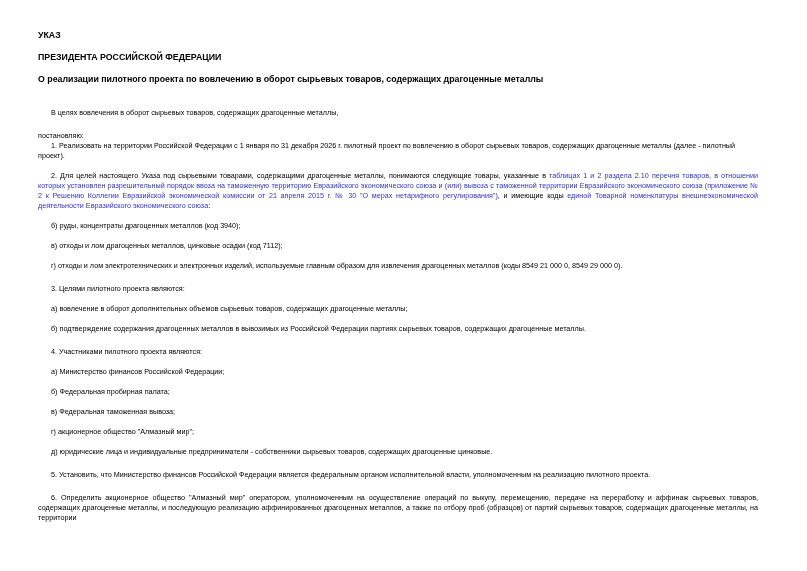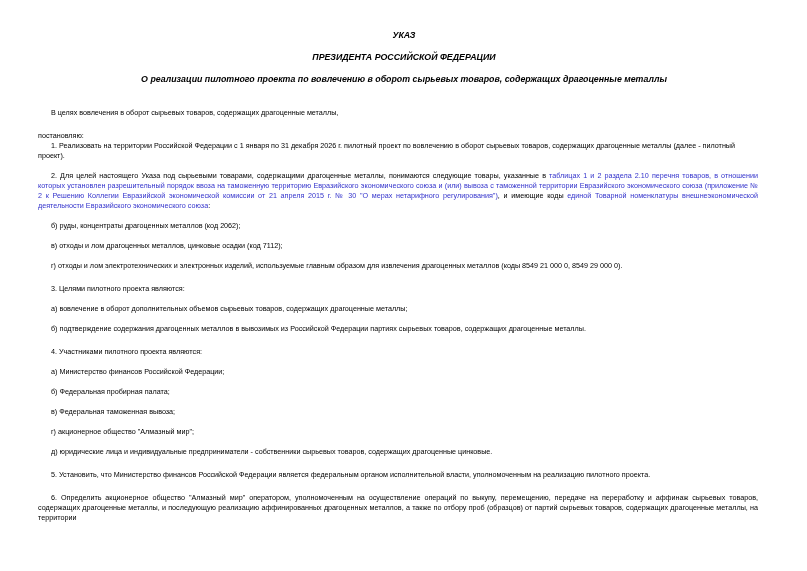--- a/index.html
+++ b/index.html
@@ -6,24 +6,23 @@
   * { box-sizing: border-box; }
   html, body { margin: 0; padding: 0; }
   body {
     width: 807px; height: 571px; overflow: hidden;
     background: var(--page-bg);
     font-family: "Liberation Sans", "DejaVu Sans", sans-serif;
     color: var(--text-color);
   }
   .page { padding: 30px 37px 0 38px; }
   .heading {
-    text-align: center; font-weight: bold;
+    text-align: left; font-weight: bold;
     font-size: 8.8px; line-height: 10px;
     margin-top: 12px;
-    font-style: italic;
   }
   .heading.first { margin-top: 0; }
   .heading.title { margin-bottom: 24px; }
   #body-text p {
     margin: 10px 12px 0 0;
     font-size: 7.2px; line-height: 10px;
     text-indent: 13px;
     text-align: left;
   }
   #body-text p.no-indent { text-indent: 0; }
@@ -38,21 +37,21 @@
 <div class="page">
   <div class="heading first">УКАЗ</div>
   <div class="heading">ПРЕЗИДЕНТА РОССИЙСКОЙ ФЕДЕРАЦИИ</div>
   <div class="heading title">О реализации пилотного проекта по вовлечению в оборот сырьевых товаров, содержащих драгоценные металлы</div>
 
   <div id="body-text">
       <p><span>В целях вовлечения в оборот сырьевых товаров, содержащих драгоценные металлы,</span></p>
       <p class="no-indent gap-lg"><span>постановляю:</span></p>
       <p class="gap-none"><span>1. Реализовать на территории Российской Федерации с 1 января по 31 декабря 2026 г. пилотный проект по вовлечению в оборот сырьевых товаров, содержащих драгоценные металлы (далее - пилотный проект).</span></p>
       <p class="justify"><span>2. Для целей настоящего Указа под сырьевыми товарами, содержащими драгоценные металлы, понимаются следующие товары, указанные в </span><span class="ref-link">таблицах 1 и 2 раздела 2.10 перечня товаров, в отношении которых установлен разрешительный порядок ввоза на таможенную территорию Евразийского экономического союза и (или) вывоза с таможенной территории Евразийского экономического союза (приложение № 2 к Решению Коллегии Евразийской экономической комиссии от 21 апреля 2015 г. № 30 "О мерах нетарифного регулирования")</span><span>, и имеющие коды </span><span class="ref-link">единой Товарной номенклатуры внешнеэкономической деятельности Евразийского экономического союза</span><span>:</span></p>
-      <p><span>б) руды, концентраты драгоценных металлов (код 2062);</span></p>
+      <p><span>б) руды, концентраты драгоценных металлов (код 3940);</span></p>
       <p><span>в) отходы и лом драгоценных металлов, цинковые осадки (код 7112);</span></p>
       <p><span>г) отходы и лом электротехнических и электронных изделий, используемые главным образом для извлечения драгоценных металлов (коды 8549 21 000 0, 8549 29 000 0).</span></p>
       <p class="gap-lg"><span>3. Целями пилотного проекта являются:</span></p>
       <p><span>а) вовлечение в оборот дополнительных объемов сырьевых товаров, содержащих драгоценные металлы;</span></p>
       <p><span>б) подтверждение содержания драгоценных металлов в вывозимых из Российской Федерации партиях сырьевых товаров, содержащих драгоценные металлы.</span></p>
       <p class="gap-lg"><span>4. Участниками пилотного проекта являются:</span></p>
       <p><span>а) Министерство финансов Российской Федерации;</span></p>
       <p><span>б) Федеральная пробирная палата;</span></p>
       <p><span>в) Федеральная таможенная вывоза;</span></p>
       <p><span>г) акционерное общество "Алмазный мир";</span></p>

